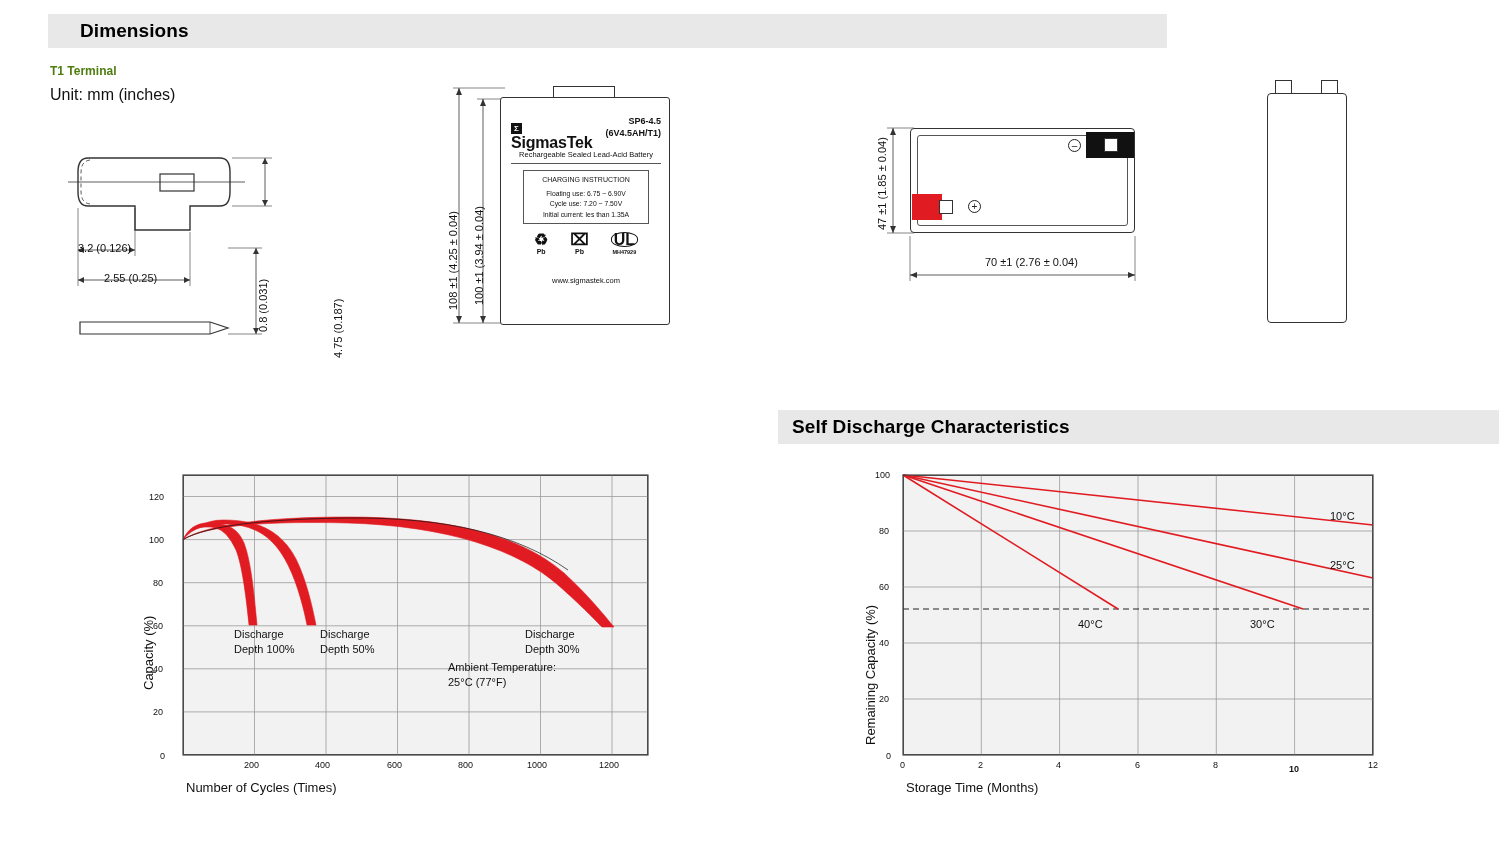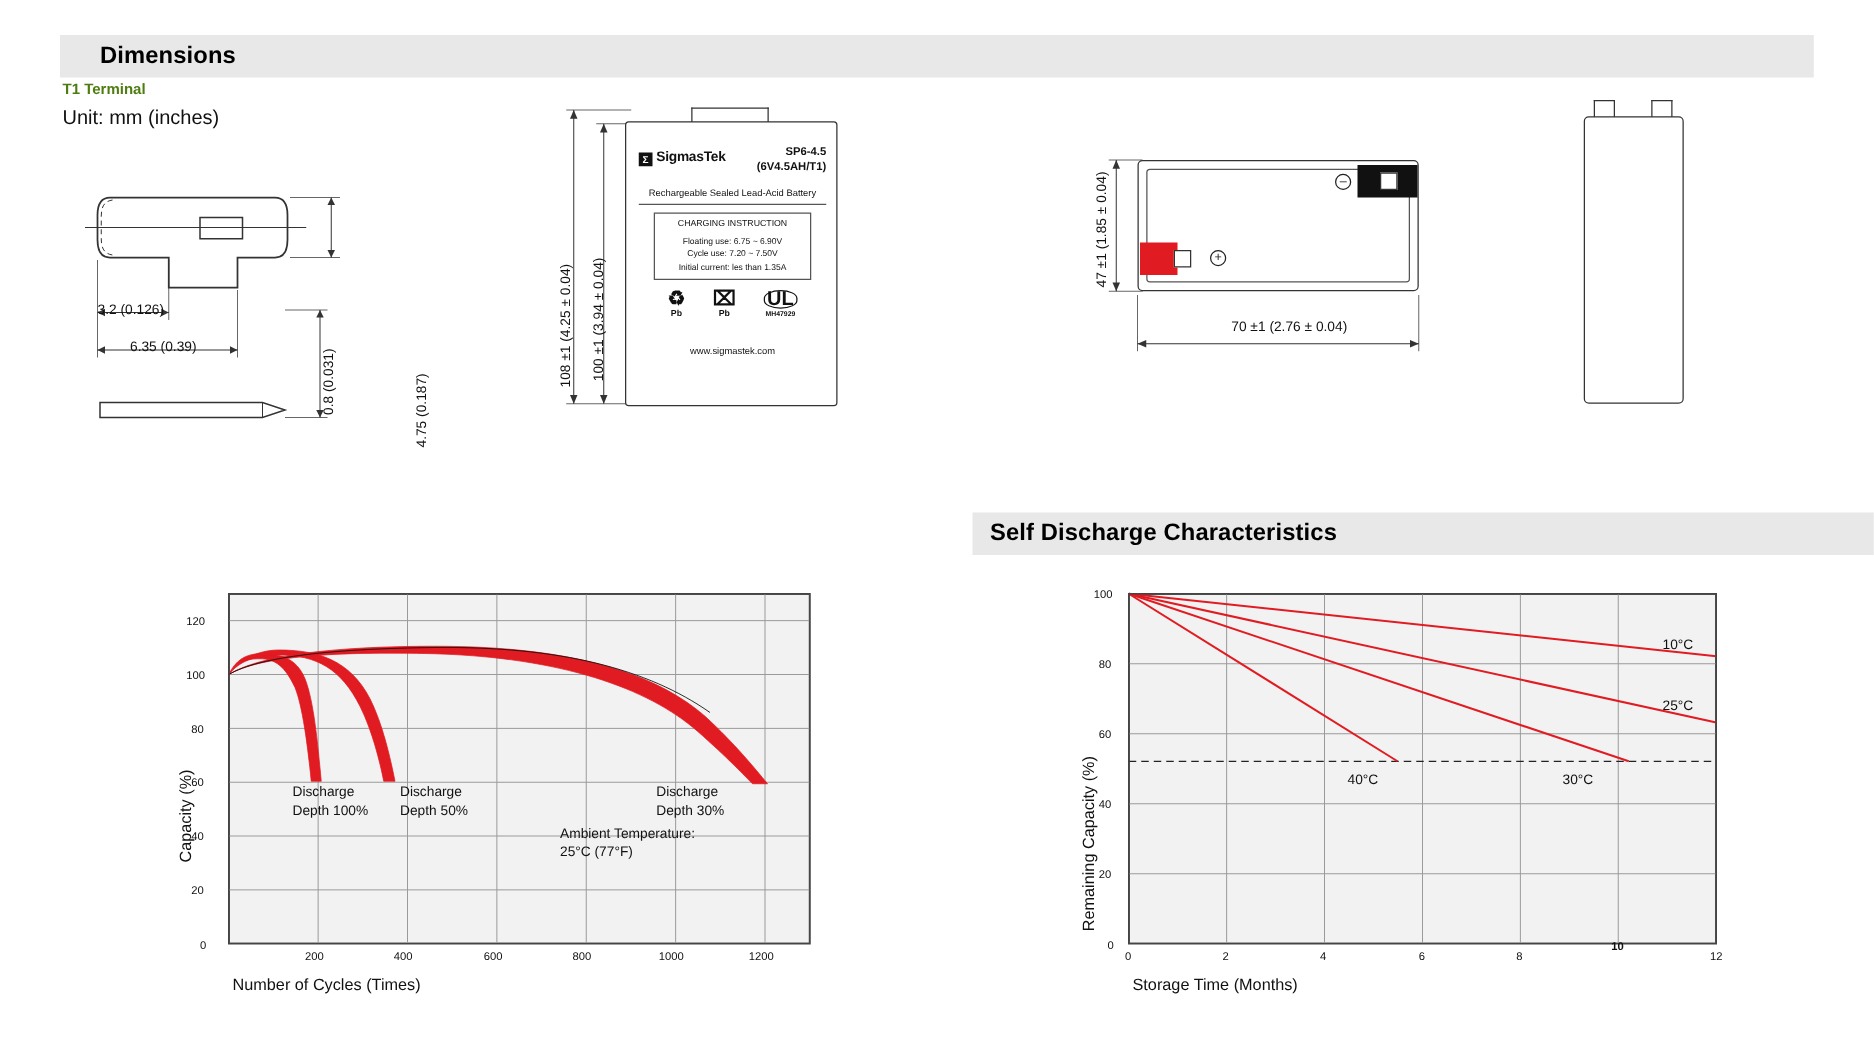--- a/index.html
+++ b/index.html
@@ -22,21 +22,21 @@
     padding-left: 14px;
   }
   .section-bar .title {
     font-size: 19px;
     font-weight: bold;
     color: #000;
     letter-spacing: 0.1px;
   }
 
   
-  #dim-bar { left: 48px; top: 28px; width: 1403px; height: 34px; padding-left: 32px; }
+  #dim-bar { left: 48px; top: 14px; width: 1119px; height: 34px; padding-left: 32px; }
 
   #t1-label {
     position: absolute; left: 50px; top: 64px;
     font-size: 12px; font-weight: bold; color: #4d7c0f;
   }
   #unit-label {
     position: absolute; left: 50px; top: 86px;
     font-size: 16px; color: #111;
   }
 
@@ -55,21 +55,21 @@
     border: 1.5px solid #333; border-radius: 3px; background: #fff;
   }
   .battery-top-nub {
     position: absolute; background: #fff; border: 1.5px solid #333;
     border-bottom: none;
   }
   .label-brand {
     position: absolute; left: 10px; top: 18px; width: 150px;
     display: flex; justify-content: space-between; align-items: flex-start;
   }
-  .brand-name { font-size: 11px; font-weight: bold; color: #111; letter-spacing: -0.2px; }
+  .brand-name { font-size: 16px; font-weight: bold; color: #111; letter-spacing: -0.2px; }
   .brand-logo {
     display: inline-block; width: 11px; height: 11px; background: #111; color: #fff;
     font-size: 8px; line-height: 11px; text-align: center; margin-right: 3px;
     vertical-align: -1px; font-weight: bold;
   }
   .model-line { font-size: 9px; font-weight: bold; text-align: right; line-height: 1.3; color:#111; }
   .rechargeable {
     position: absolute; left: 10px; top: 52px; width: 150px;
     text-align: center; font-size: 7.5px; color: #111;
     border-bottom: 1px solid #555; padding-bottom: 4px;
@@ -197,21 +197,21 @@
       <line x1="150" y1="192" x2="150" y2="204" stroke="#333" stroke-width="0.8"></line>
 
       <line x1="196" y1="118" x2="196" y2="204" stroke="#333" stroke-width="0.8"></line>
       <path d="M 196 118 l -3 6 l 6 0 z" fill="#333"></path>
       <path d="M 196 204 l -3 -6 l 6 0 z" fill="#333"></path>
       <line x1="168" y1="118" x2="202" y2="118" stroke="#333" stroke-width="0.6"></line>
       <line x1="168" y1="204" x2="202" y2="204" stroke="#333" stroke-width="0.6"></line>
     </svg>
     <span class="vtxt" style="left:272px; top:228px;">4.75 (0.187)</span>
     <span class="txt" style="left:18px; top:112px;">3.2 (0.126)</span>
-    <span class="txt" style="left:44px; top:142px;">6.35 (0.39)</span>
+    <span class="txt" style="left:44px; top:142px;">2.55 (0.25)</span>
     <span class="vtxt" style="left:197px; top:202px;">0.8 (0.031)</span>
   </div>
 
   <div id="front-view">
     <svg width="60" height="245" viewBox="0 0 60 245" style="position:absolute;left:-8px;top:0;">
 
       <line x1="12" y1="3" x2="12" y2="238" stroke="#333" stroke-width="0.8"></line>
       <path d="M 12 3 l -3 7 l 6 0 z" fill="#333"></path>
       <path d="M 12 238 l -3 -7 l 6 0 z" fill="#333"></path>
       <line x1="6" y1="3" x2="58" y2="3" stroke="#333" stroke-width="0.6"></line>
@@ -406,21 +406,21 @@
     <span class="axis-label" style="left:101px; top:183px;">40</span>
     <span class="axis-label" style="left:101px; top:127px;">60</span>
     <span class="axis-label" style="left:101px; top:71px;">80</span>
     <span class="axis-label" style="left:97px; top:15px;">100</span>
 
     <span class="axis-label" style="left:122px; top:305px;">0</span>
     <span class="axis-label" style="left:200px; top:305px;">2</span>
     <span class="axis-label" style="left:278px; top:305px;">4</span>
     <span class="axis-label" style="left:357px; top:305px;">6</span>
     <span class="axis-label" style="left:435px; top:305px;">8</span>
-    <span class="axis-label" style="left:511px; top:297px;font-weight:bold;">10</span>
+    <span class="axis-label" style="left:511px; top:309px;font-weight:bold;">10</span>
     <span class="axis-label" style="left:590px; top:305px;">12</span>
 
     <span class="curve-label" style="left:552px; top:55px;">10°C</span>
     <span class="curve-label" style="left:552px; top:104px;">25°C</span>
     <span class="curve-label" style="left:472px; top:163px;">30°C</span>
     <span class="curve-label" style="left:300px; top:163px;">40°C</span>
 
     <span class="axis-title-v" style="left:85px; top:290px;">Remaining Capacity (%)</span>
     <span class="axis-title" style="left:128px; top:325px;">Storage Time (Months)</span>
   </div>

